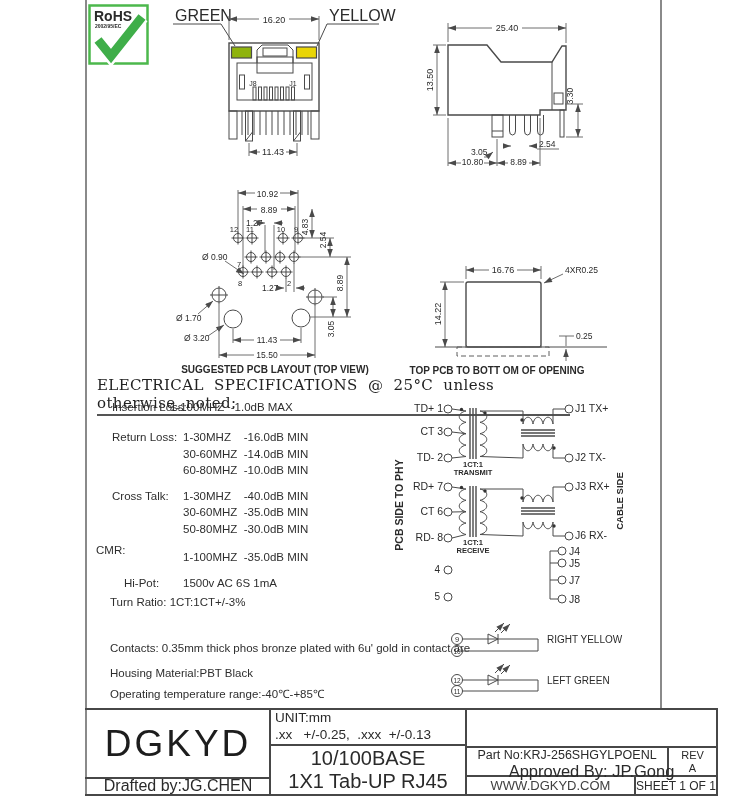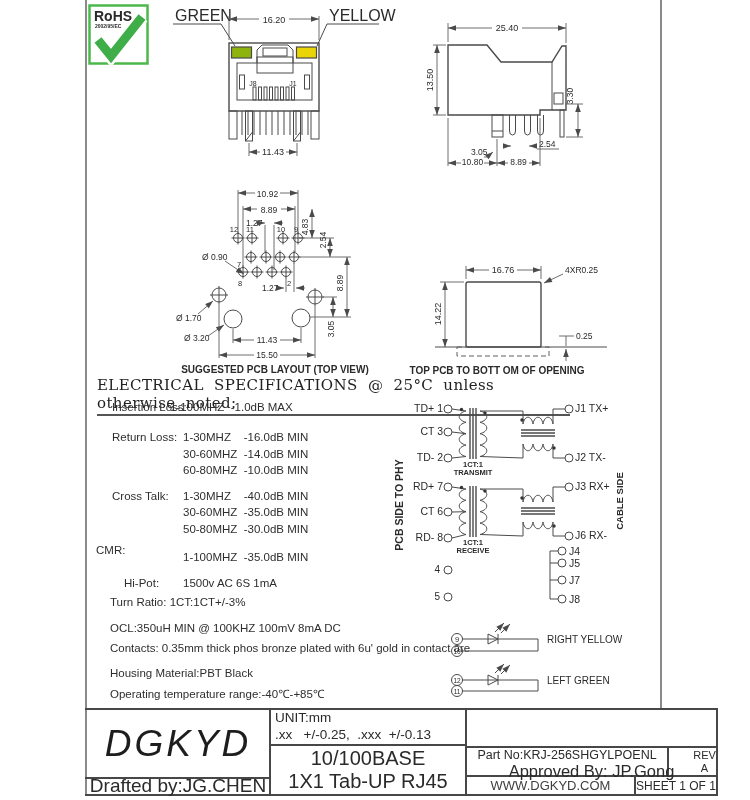--- a/index.html
+++ b/index.html
@@ -310,21 +310,20 @@
   <div class="spec" style="left:183px;top:464px;">60-80MHZ  -10.0dB MIN</div>
   <div class="spec" style="left:112px;top:490px;">Cross Talk:</div>
   <div class="spec" style="left:183px;top:490px;">1-30MHZ    -40.0dB MIN</div>
   <div class="spec" style="left:183px;top:506px;">30-60MHZ  -35.0dB MIN</div>
   <div class="spec" style="left:183px;top:523px;">50-80MHZ  -30.0dB MIN</div>
   <div class="spec" style="left:96px;top:544px;">CMR:</div>
   <div class="spec" style="left:183px;top:519px;margin-top:32px;">1-100MHZ  -35.0dB MIN</div>
   <div class="spec" style="left:112px;top:577px;padding-left:12px;">Hi-Pot:</div>
   <div class="spec" style="left:183px;top:577px;">1500v AC 6S 1mA</div>
   <div class="spec" style="left:110px;top:596px;">Turn Ratio: 1CT:1CT+/-3%</div>
-  <div class="spec" style="left:110px;top:622px;">OCL:350uH MIN @ 100KHZ 100mV 8mA DC</div>
   <div class="spec" style="left:110px;top:642px;">Contacts: 0.35mm thick phos bronze plated with 6u' gold in contact are</div>
   <div class="spec" style="left:110px;top:667px;">Housing Material:PBT Black</div>
   <div class="spec" style="left:110px;top:686px;">Operating temperature range:-40℃-+85℃</div>
 
   <svg class="abs" style="left:395px;top:393px;" width="270" height="312" viewBox="0 0 270 312">
 
     <text x="48" y="19" font-size="10.5" text-anchor="end">TD+ 1</text>
     <circle cx="53" cy="16" r="4" class="t"></circle>
     <text x="48" y="42" font-size="10.5" text-anchor="end">CT 3</text>
     <circle cx="53" cy="39" r="4" class="t"></circle>
@@ -466,28 +465,28 @@
   <div class="vline" style="left:716px;top:708px;width:2px;height:88px;"></div>
   <div class="vline" style="left:269px;top:708px;width:2px;height:88px;"></div>
   <div class="vline" style="left:465px;top:708px;width:2px;height:88px;"></div>
   <div class="hline" style="left:85px;top:777px;width:186px;height:2px;"></div>
   <div class="hline" style="left:269px;top:744px;width:198px;height:2px;"></div>
   <div class="hline" style="left:465px;top:746px;width:253px;height:2px;"></div>
   <div class="hline" style="left:465px;top:775px;width:253px;height:2px;"></div>
   <div class="vline" style="left:667px;top:746px;width:2px;height:31px;"></div>
   <div class="vline" style="left:634px;top:775px;width:2px;height:21px;"></div>
 
-  <div class="cell" style="left:87px;top:712px;width:182px;height:64px;font-size:37px;letter-spacing:3px;color:#1d1d1d;font-style:italic;">DGKYD</div>
-  <div class="cell" style="left:87px;top:777px;width:182px;height:17px;font-size:19px;">Drafted by:JG.CHEN</div>
+  <div class="cell" style="left:87px;top:712px;width:182px;height:64px;font-size:37px;letter-spacing:3px;color:#1d1d1d;">DGKYD</div>
+  <div class="cell" style="left:87px;top:777px;width:182px;height:17px;font-size:16px;">Drafted by:JG.CHEN</div>
   <div class="abs" style="left:275px;top:710px;font-size:13.5px;">UNIT:mm</div>
   <div class="abs" style="left:275px;top:727px;font-size:13.5px;white-space:pre;">.xx   +/-0.25,  .xxx  +/-0.13</div>
   <div class="cell" style="left:269px;top:746px;width:198px;height:25px;font-size:20px;">10/100BASE</div>
   <div class="cell" style="left:269px;top:769px;width:198px;height:25px;font-size:20px;">1X1 Tab-UP RJ45</div>
   <div class="cell" style="left:467px;top:708px;width:249px;height:38px;font-size:16.5px;margin-top:44px;">Approved By: JP.Gong</div>
   <div class="cell" style="left:467px;top:748px;width:200px;height:14px;font-size:12.5px;">Part No:KRJ-256SHGYLPOENL</div>
-  <div class="cell" style="left:669px;top:748px;width:47px;height:27px;font-size:11px;flex-direction:column;line-height:1.1;margin-left:12px;">
+  <div class="cell" style="left:669px;top:748px;width:47px;height:27px;font-size:11px;flex-direction:column;line-height:1.1;">
     <span>REV</span>
     <span>A</span>
   </div>
   <div class="cell" style="left: 467px; top: 777px; width: 167px; height: 17px; font-size: 13px; color: #404040;">WWW.DGKYD.COM</div>
   <div class="cell" style="left:636px;top:777px;width:80px;height:17px;font-size:12px;">SHEET 1 OF 1</div>
 
 </div>
 
 </body></html>

